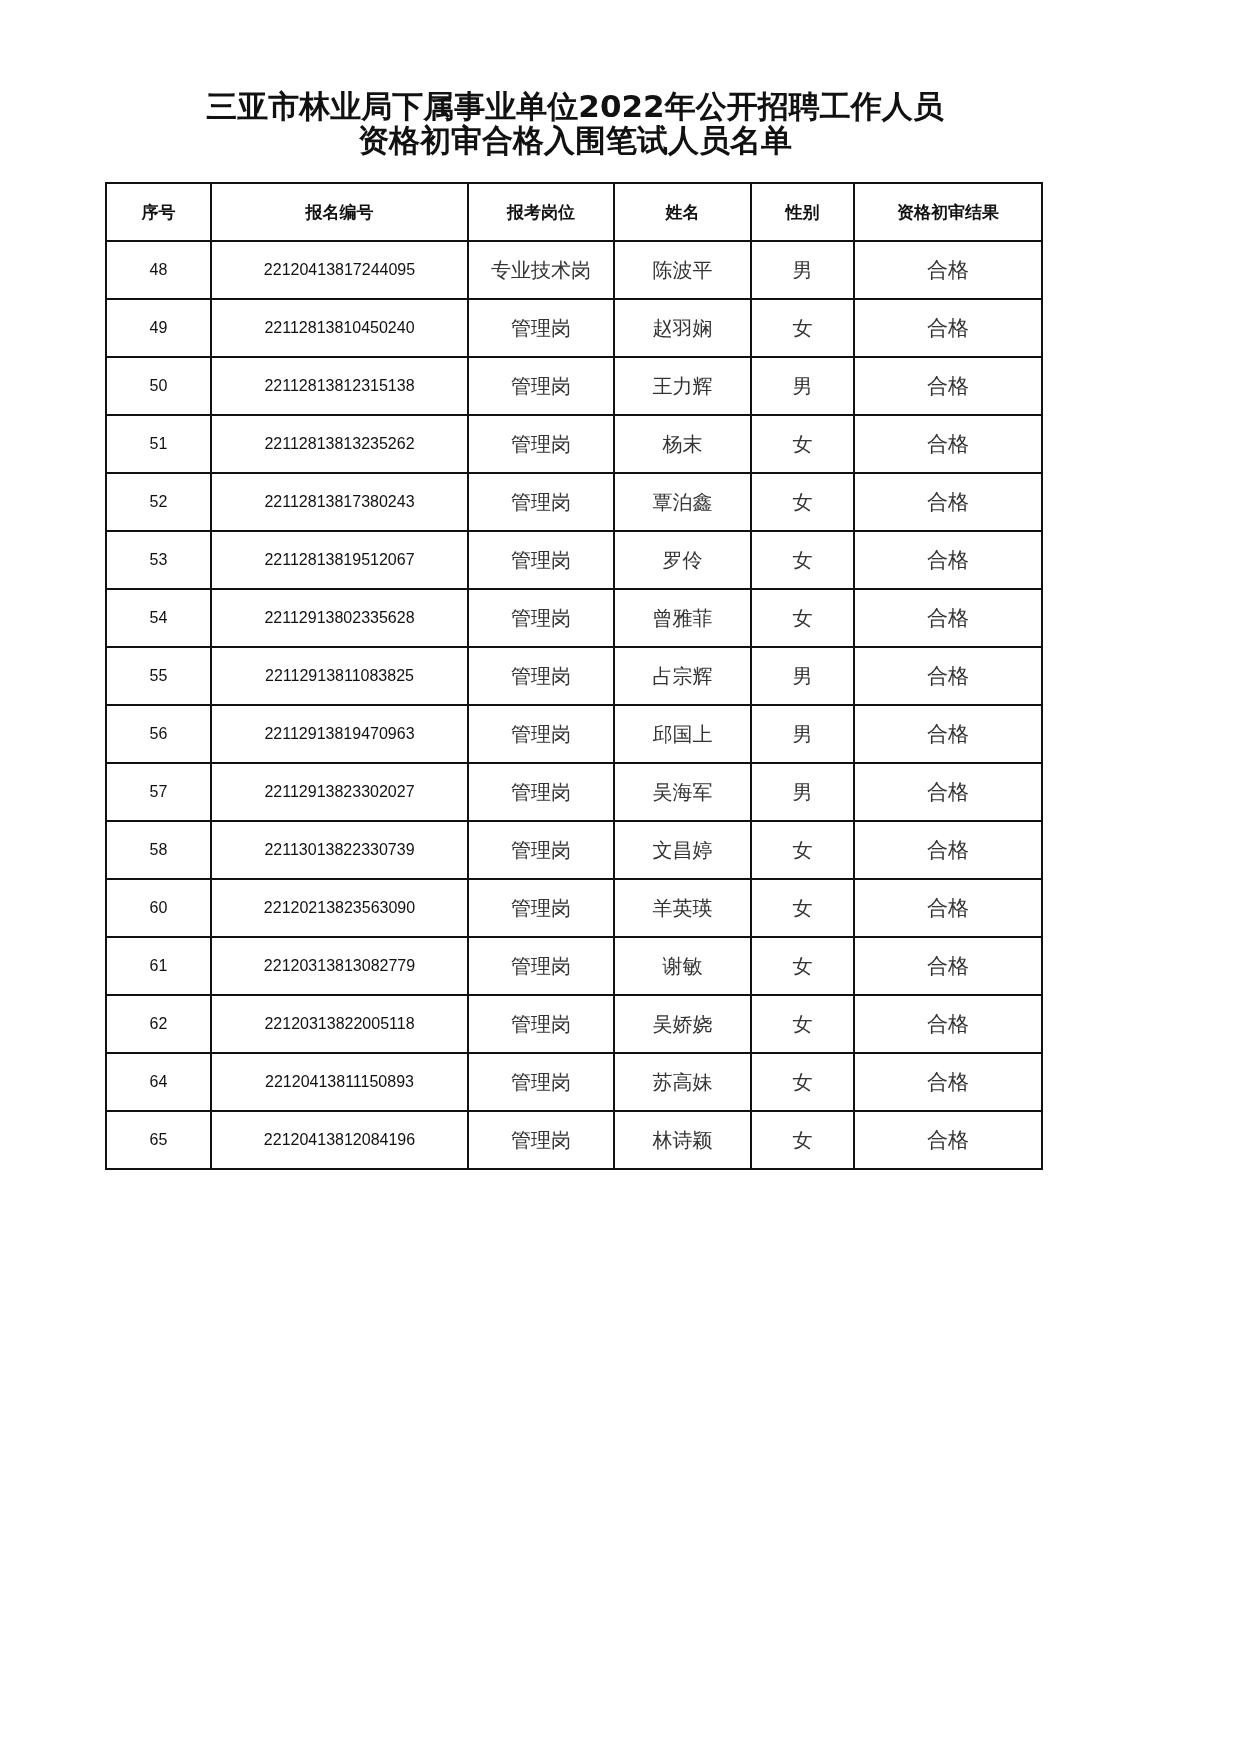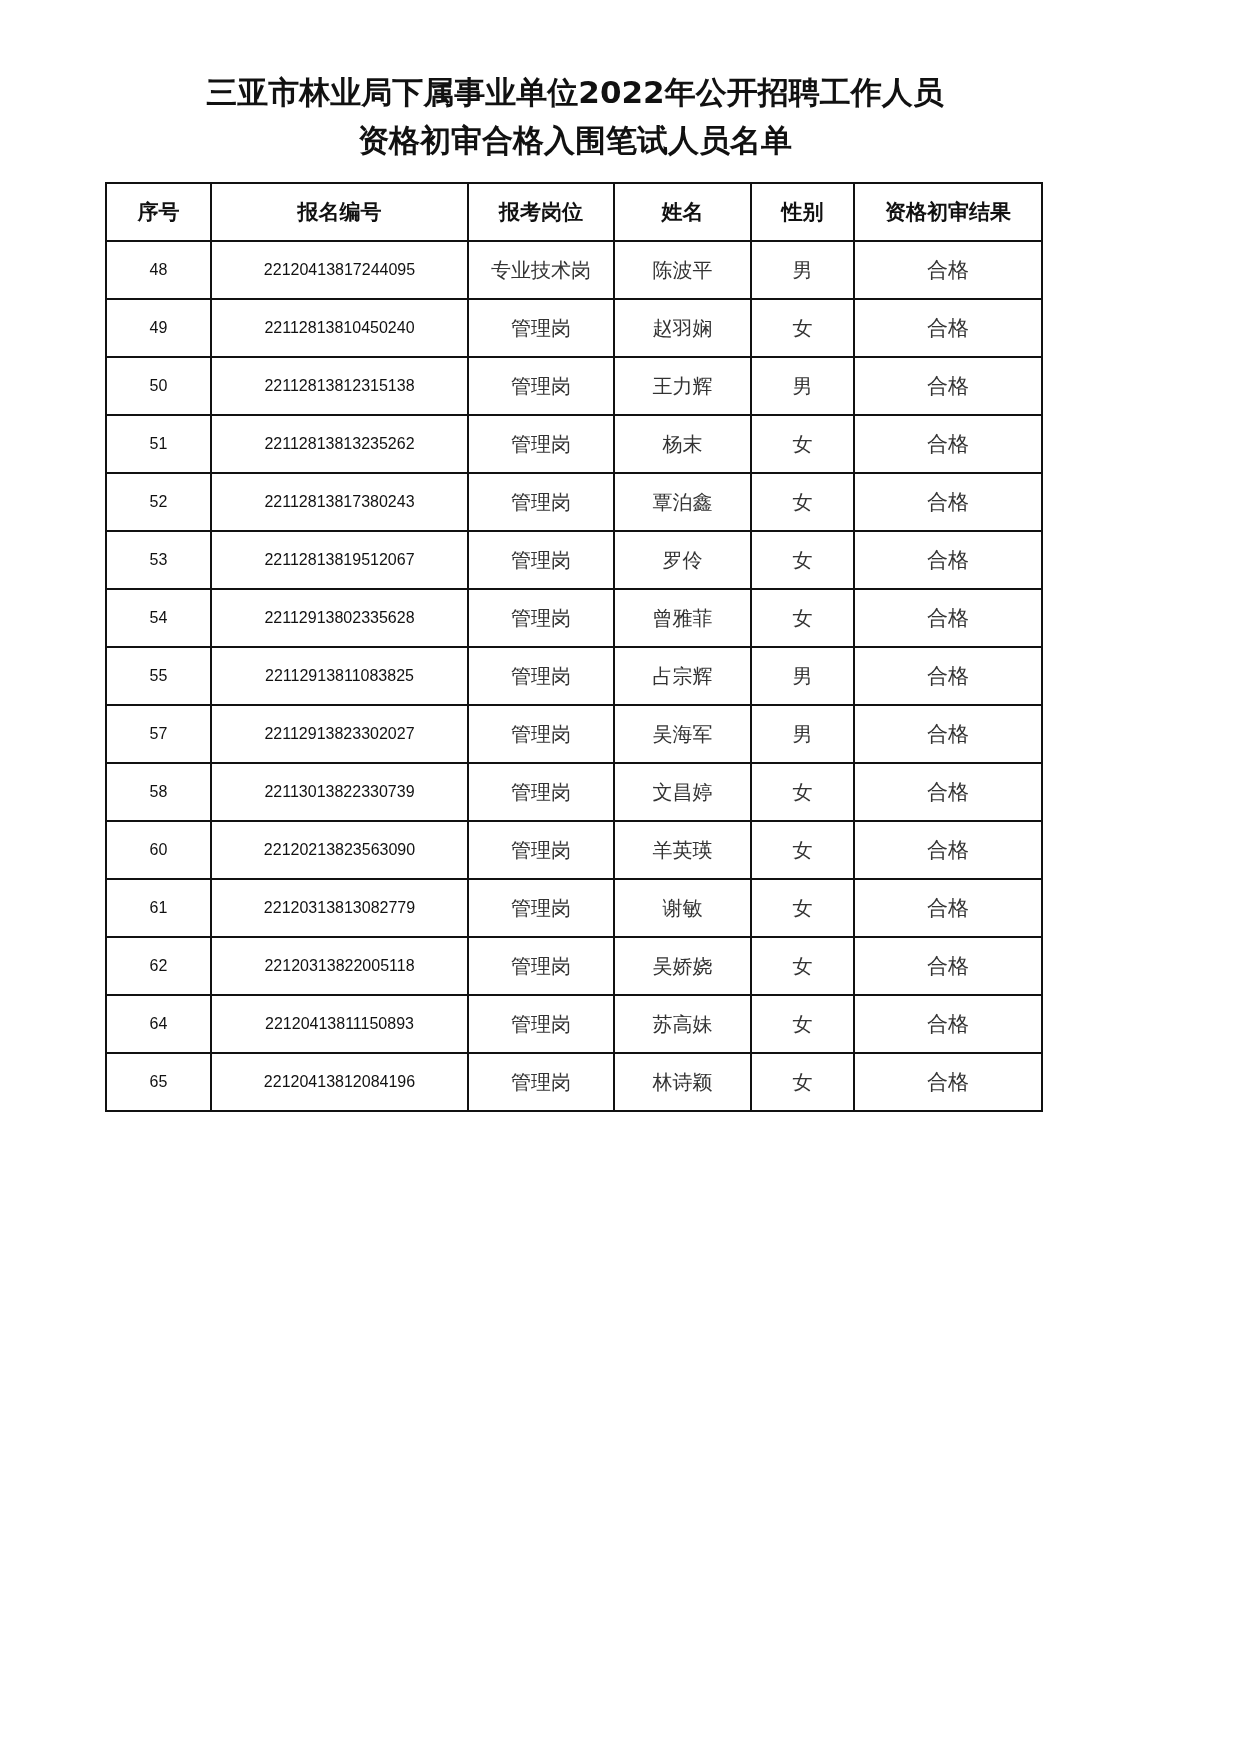--- a/index.html
+++ b/index.html
@@ -1,26 +1,26 @@
 <!DOCTYPE html>
 <html><head>
 <meta charset="utf-8">
 <style>
   html, body { margin: 0; padding: 0; background: #ffffff; }
   body { width: 1241px; height: 1754px; position: relative; overflow: hidden;
          font-family: "DejaVu Sans", "Liberation Sans", sans-serif; color: #111; }
   .title { position: absolute; left: 0; width: 1150px; text-align: center;
            font-weight: bold; font-size: 31px; letter-spacing: 0px; }
-  .title.l1 { top: 72px; }
+  .title.l1 { top: 86px; }
   .title.l2 { top: 120px; }
   table { position: absolute; left: 105px; top: 182px; border-collapse: collapse;
           table-layout: fixed; width: 936px; }
   td, th { border: 2px solid #111; text-align: center; vertical-align: middle;
            height: 56px; padding: 0; }
-  th { font-weight: bold; font-size: 21px; height: 56px; margin-left: 32px; }
+  th { font-weight: bold; font-size: 17px; height: 56px; margin-left: 32px; }
   td.num { font-family: "Liberation Sans", sans-serif; font-size: 16px; color: #111; }
   td.cjk { font-size: 20px; color: #333; font-weight: normal; }
   td.res { font-size: 21px; color: #333; }
 </style>
 </head>
 <body>
 
 <div class="title l1">三亚市林业局下属事业单位2022年公开招聘工作人员</div>
 <div class="title l2">资格初审合格入围笔试人员名单</div>
 
@@ -102,20 +102,28 @@
       </tr>
       <tr>
         <td class="num">55</td>
         <td class="num">22112913811083825</td>
         <td class="cjk">管理岗</td>
         <td class="cjk">占宗辉</td>
         <td class="cjk">男</td>
         <td class="res">合格</td>
       </tr>
       <tr>
+        <td class="num">56</td>
+        <td class="num">22112913819470963</td>
+        <td class="cjk">管理岗</td>
+        <td class="cjk">邱国上</td>
+        <td class="cjk">男</td>
+        <td class="res">合格</td>
+      </tr>
+      <tr>
         <td class="num">57</td>
         <td class="num">22112913823302027</td>
         <td class="cjk">管理岗</td>
         <td class="cjk">吴海军</td>
         <td class="cjk">男</td>
         <td class="res">合格</td>
       </tr>
       <tr>
         <td class="num">58</td>
         <td class="num">22113013822330739</td>

